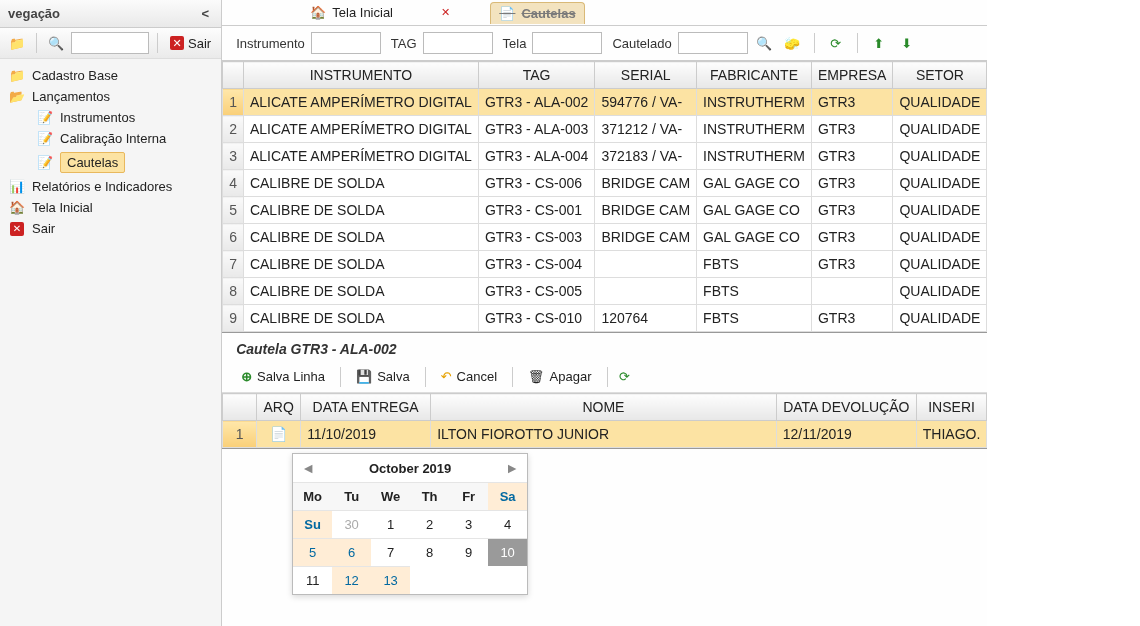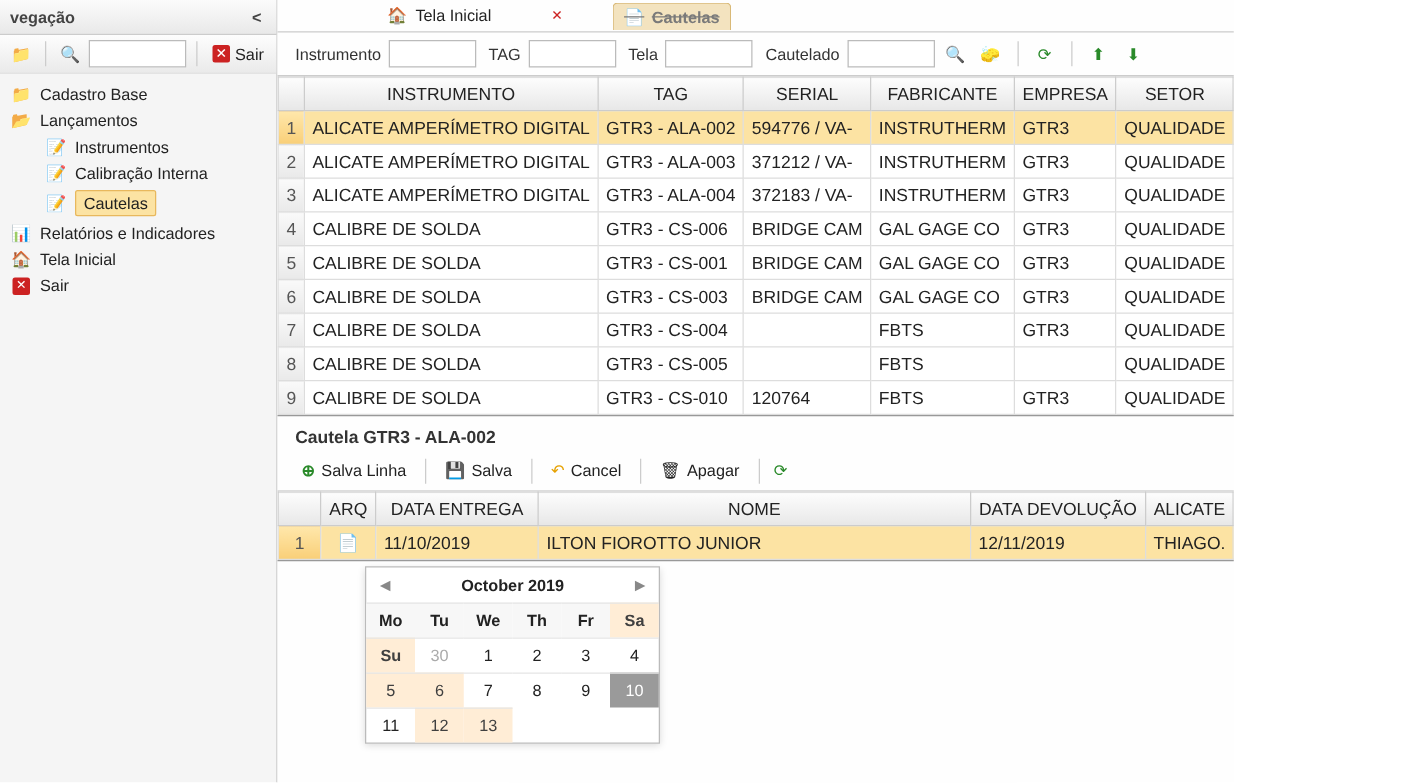--- a/index.html
+++ b/index.html
@@ -25,31 +25,31 @@
 .filter-bar { display: flex; align-items: center; gap: 6px; padding: 6px 10px; border-bottom: 1px solid #ccc; }
 .filter-bar label { font-size: 13px; color: #333; margin-left: 4px; }
 .filter-bar input { height: 22px; border: 1px solid #bbb; padding: 0 4px; width: 70px; }
 .table-wrap { overflow: hidden; border-bottom: 1px solid #999; }
 table { border-collapse: collapse; width: 100%; }
 th { background: linear-gradient(#fdfdfd,#e7e7e7); border: 1px solid #ccc; padding: 5px 6px; font-weight: normal; color: #222; font-size: 14px; text-align: center; }
 td { border: 1px solid #ddd; padding: 5px 6px; font-size: 14px; background: #fff; white-space: nowrap; }
 tr.row-sel td { background: #fce3a3; }
 td.rownum { background: linear-gradient(#fafafa,#e9e9e9); text-align: center; width: 34px; color: #555; }
 tr.row-sel td.rownum { background: linear-gradient(#ffe7aa,#f9cf78); }
-.detail-title { padding: 8px 14px 4px; font-weight: bold; font-size: 14px; color: #333; }
+.detail-title { padding: 8px 14px 4px; font-weight: bold; font-size: 14px; color: #333; font-style: italic; }
 .detail-toolbar { display: flex; align-items: center; gap: 2px; padding: 4px 10px; border-bottom: 1px solid #ddd; }
 .tbtn { display: inline-flex; align-items: center; gap: 5px; padding: 3px 8px; border: 1px solid transparent; border-radius: 3px; cursor: pointer; font-size: 13px; }
 .divider { width: 1px; height: 20px; background: #ccc; margin: 0 4px; }
 .calendar { margin: 4px 0 0 70px; border: 1px solid #bbb; width: 236px; background: #fff; box-shadow: 0 2px 6px rgba(0,0,0,0.15); }
 .cal-head { display: flex; align-items: center; justify-content: space-between; padding: 6px 8px; font-weight: bold; font-size: 14px; }
 .cal-head .arrow { color: #888; cursor: pointer; font-size: 14px; }
 .cal-grid { display: grid; grid-template-columns: repeat(6, 1fr); }
 .cal-dow, .cal-day { text-align: center; padding: 6px 0; font-size: 13px; border-top: 1px solid #e5e5e5; }
 .cal-dow { font-weight: bold; background: #f7f7f7; }
-.cal-dow.wkend, .cal-day.wkend { color: #404040; background: #ffedd6; }
+.cal-dow.wkend, .cal-day.wkend { color: #0369a1; background: #ffedd6; }
 .cal-day.other { color: #aaa; }
 .cal-day.sel { background: #9a9a9a; color: #fff; }
 </style>
 </head>
 <body>
 
 <div class="app">
 
   <div class="sidebar">
     <div class="sidebar-header">
@@ -281,21 +281,21 @@
             <col style="width:140px">
             <col style="width:64px">
         </colgroup>
         <thead>
           <tr>
             <th></th>
             <th>ARQ</th>
             <th>DATA ENTREGA</th>
             <th>NOME</th>
             <th>DATA DEVOLUÇÃO</th>
-            <th>ALICATE</th>
+            <th>INSERI</th>
           </tr>
         </thead>
         <tbody>
           <tr class="row-sel">
             <td class="rownum">1</td>
             <td style="text-align:center">📄</td>
             <td>11/10/2019</td>
             <td>ILTON FIOROTTO JUNIOR</td>
             <td>12/11/2019</td>
             <td>THIAGO.</td>

